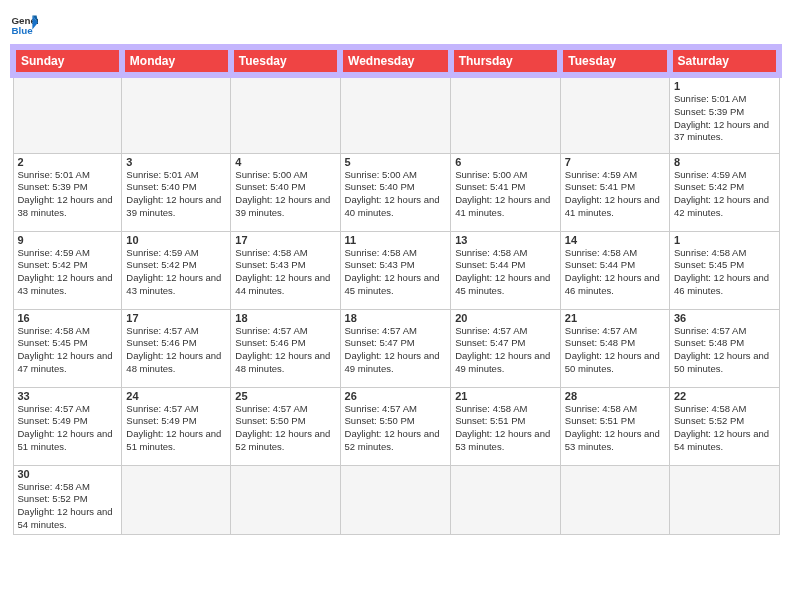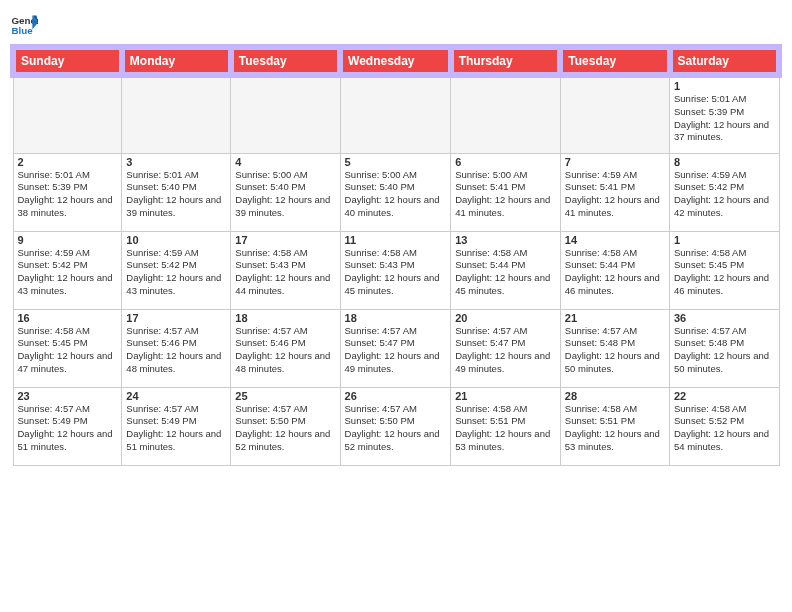--- a/index.html
+++ b/index.html
@@ -285,21 +285,21 @@
           <td>
             <span class="day-num">36</span>
             <div class="day-info">Sunrise: 4:57 AM
 Sunset: 5:48 PM
 Daylight: 12 hours
 and 50 minutes.</div>
           </td>
         </tr>
         <tr>
           <td>
-            <span class="day-num">23</span>
+            <span class="day-num">33</span>
             <div class="day-info">Sunrise: 4:57 AM
 Sunset: 5:49 PM
 Daylight: 12 hours
 and 51 minutes.</div>
           </td>
           <td>
             <span class="day-num">24</span>
             <div class="day-info">Sunrise: 4:57 AM
 Sunset: 5:49 PM
 Daylight: 12 hours
@@ -333,16 +333,31 @@
 Daylight: 12 hours
 and 53 minutes.</div>
           </td>
           <td>
             <span class="day-num">22</span>
             <div class="day-info">Sunrise: 4:58 AM
 Sunset: 5:52 PM
 Daylight: 12 hours
 and 54 minutes.</div>
           </td>
+        </tr>
+        <tr class="last-row">
+          <td>
+            <span class="day-num">30</span>
+            <div class="day-info">Sunrise: 4:58 AM
+Sunset: 5:52 PM
+Daylight: 12 hours
+and 54 minutes.</div>
+          </td>
+          <td class="empty"></td>
+          <td class="empty"></td>
+          <td class="empty"></td>
+          <td class="empty"></td>
+          <td class="empty"></td>
+          <td class="empty"></td>
         </tr>
       </tbody>
   </table>
 </div>
 
 </body></html>

